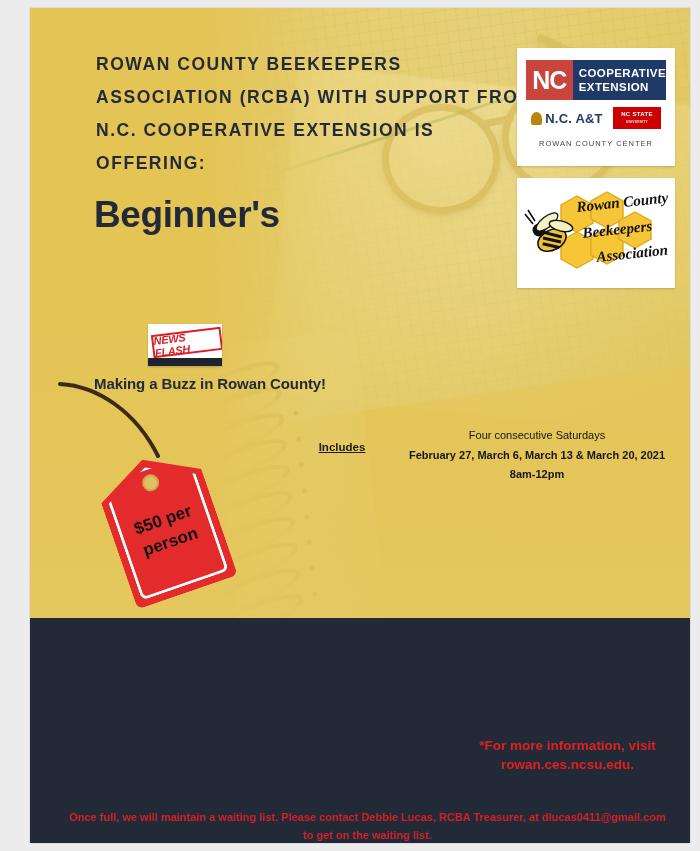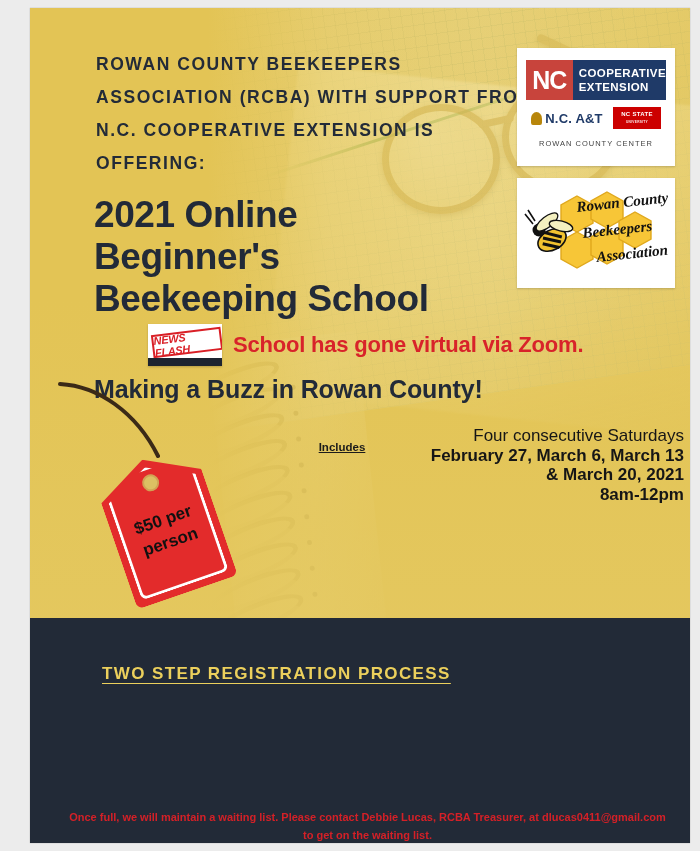--- a/index.html
+++ b/index.html
@@ -229,21 +229,21 @@
     background: #1d2430;
   }
   .news-text {
     color: #d8232a; font-size: 22px; font-weight: bold;
     letter-spacing: -.2px; white-space: nowrap;
   }
 
   .tagline {
     position: absolute;
     left: 64px; top: 367px;
-    color: #222a38; font-size: 25px; font-weight: bold;
+    color: #222a38; font-size: 15px; font-weight: bold;
     letter-spacing: -.1px;
   }
 
   
   .pricetag {
     position: absolute;
     left: 82px; top: 448px;
     width: 106px; height: 140px;
     transform: rotate(-19deg);
   }
@@ -293,25 +293,25 @@
     font-size: 11.5px;
     text-decoration: underline;
     font-weight: bold;
   }
   .includes ul { margin: 0; padding: 0 0 0 14px; list-style: disc; }
   .includes li { margin-bottom: 1px; }
 
   
   .schedule {
     position: absolute;
-    left: 392px; top: 418px;
+    left: 376px; top: 418px;
     width: 262px;
-    text-align: right;
+    text-align: center;
     color: #161616;
-    font-size: 17px;
+    font-size: 11px;
     line-height: 19.5px;
   }
   .schedule .b { font-weight: bold; }
 
   
   .dark {
     position: absolute;
     left: 0; right: 0; top: 610px; bottom: 0;
     background: #222a37;
   }
@@ -397,23 +397,21 @@
         <i style="top:186px"></i>
         <i style="top:212px"></i>
     </div>
     <div class="bg-wash"></div>
     <div class="bg-wash2"></div>
   </div>
 
   <div class="kicker">Rowan County Beekeepers Association (RCBA) with support from N.C. Cooperative Extension is offering:</div>
 
   <div class="title">
-    <div>2021 Online</div>
     <div>Beginner's</div>
-    <div>Beekeeping School</div>
   </div>
 
   <div class="logo-card" id="ext-logo">
     <div class="ext-bar">
       <div class="ext-nc">NC</div>
       <div class="ext-co">
         <span>COOPERATIVE</span>
         <span>EXTENSION</span>
       </div>
     </div>
@@ -453,21 +451,20 @@
     </svg>
   </div>
 
   <div class="news-row">
     <div class="news-stamp">
       <div class="stamp-box">
           <span>NEWS FLASH</span>
         </div>
       <div class="strip"></div>
     </div>
-    <div class="news-text">School has gone virtual via Zoom.</div>
   </div>
 
   <div class="tagline">Making a Buzz in Rowan County!</div>
 
   <svg class="string" viewBox="0 0 118 100">
     <path d="M2 6 C 40 8, 78 34, 100 78" stroke="#3b2a17" stroke-width="4" fill="none" stroke-linecap="round"></path>
   </svg>
   <div class="pricetag">
     <div class="body"></div>
     <div class="inner"></div>
@@ -482,17 +479,17 @@
     <h4>Includes</h4>
   </div>
 
   <div class="schedule">
     <div>Four consecutive Saturdays</div>
     <div class="b">February 27, March 6, March 13 &amp; March 20, 2021</div>
     <div class="b">8am-12pm</div>
   </div>
 
   <div class="dark">
-    <div class="reg-heading">TWO STEP REGISTRATION PROCESS</div>
+    <div class="more-info">*For more information, visit rowan.ces.ncsu.edu.</div>
     <div class="waitlist">Once full, we will maintain a waiting list. Please contact Debbie Lucas, RCBA Treasurer, at dlucas0411@gmail.com to get on the waiting list.</div>
   </div>
 
 </div>
 
 </body></html>

